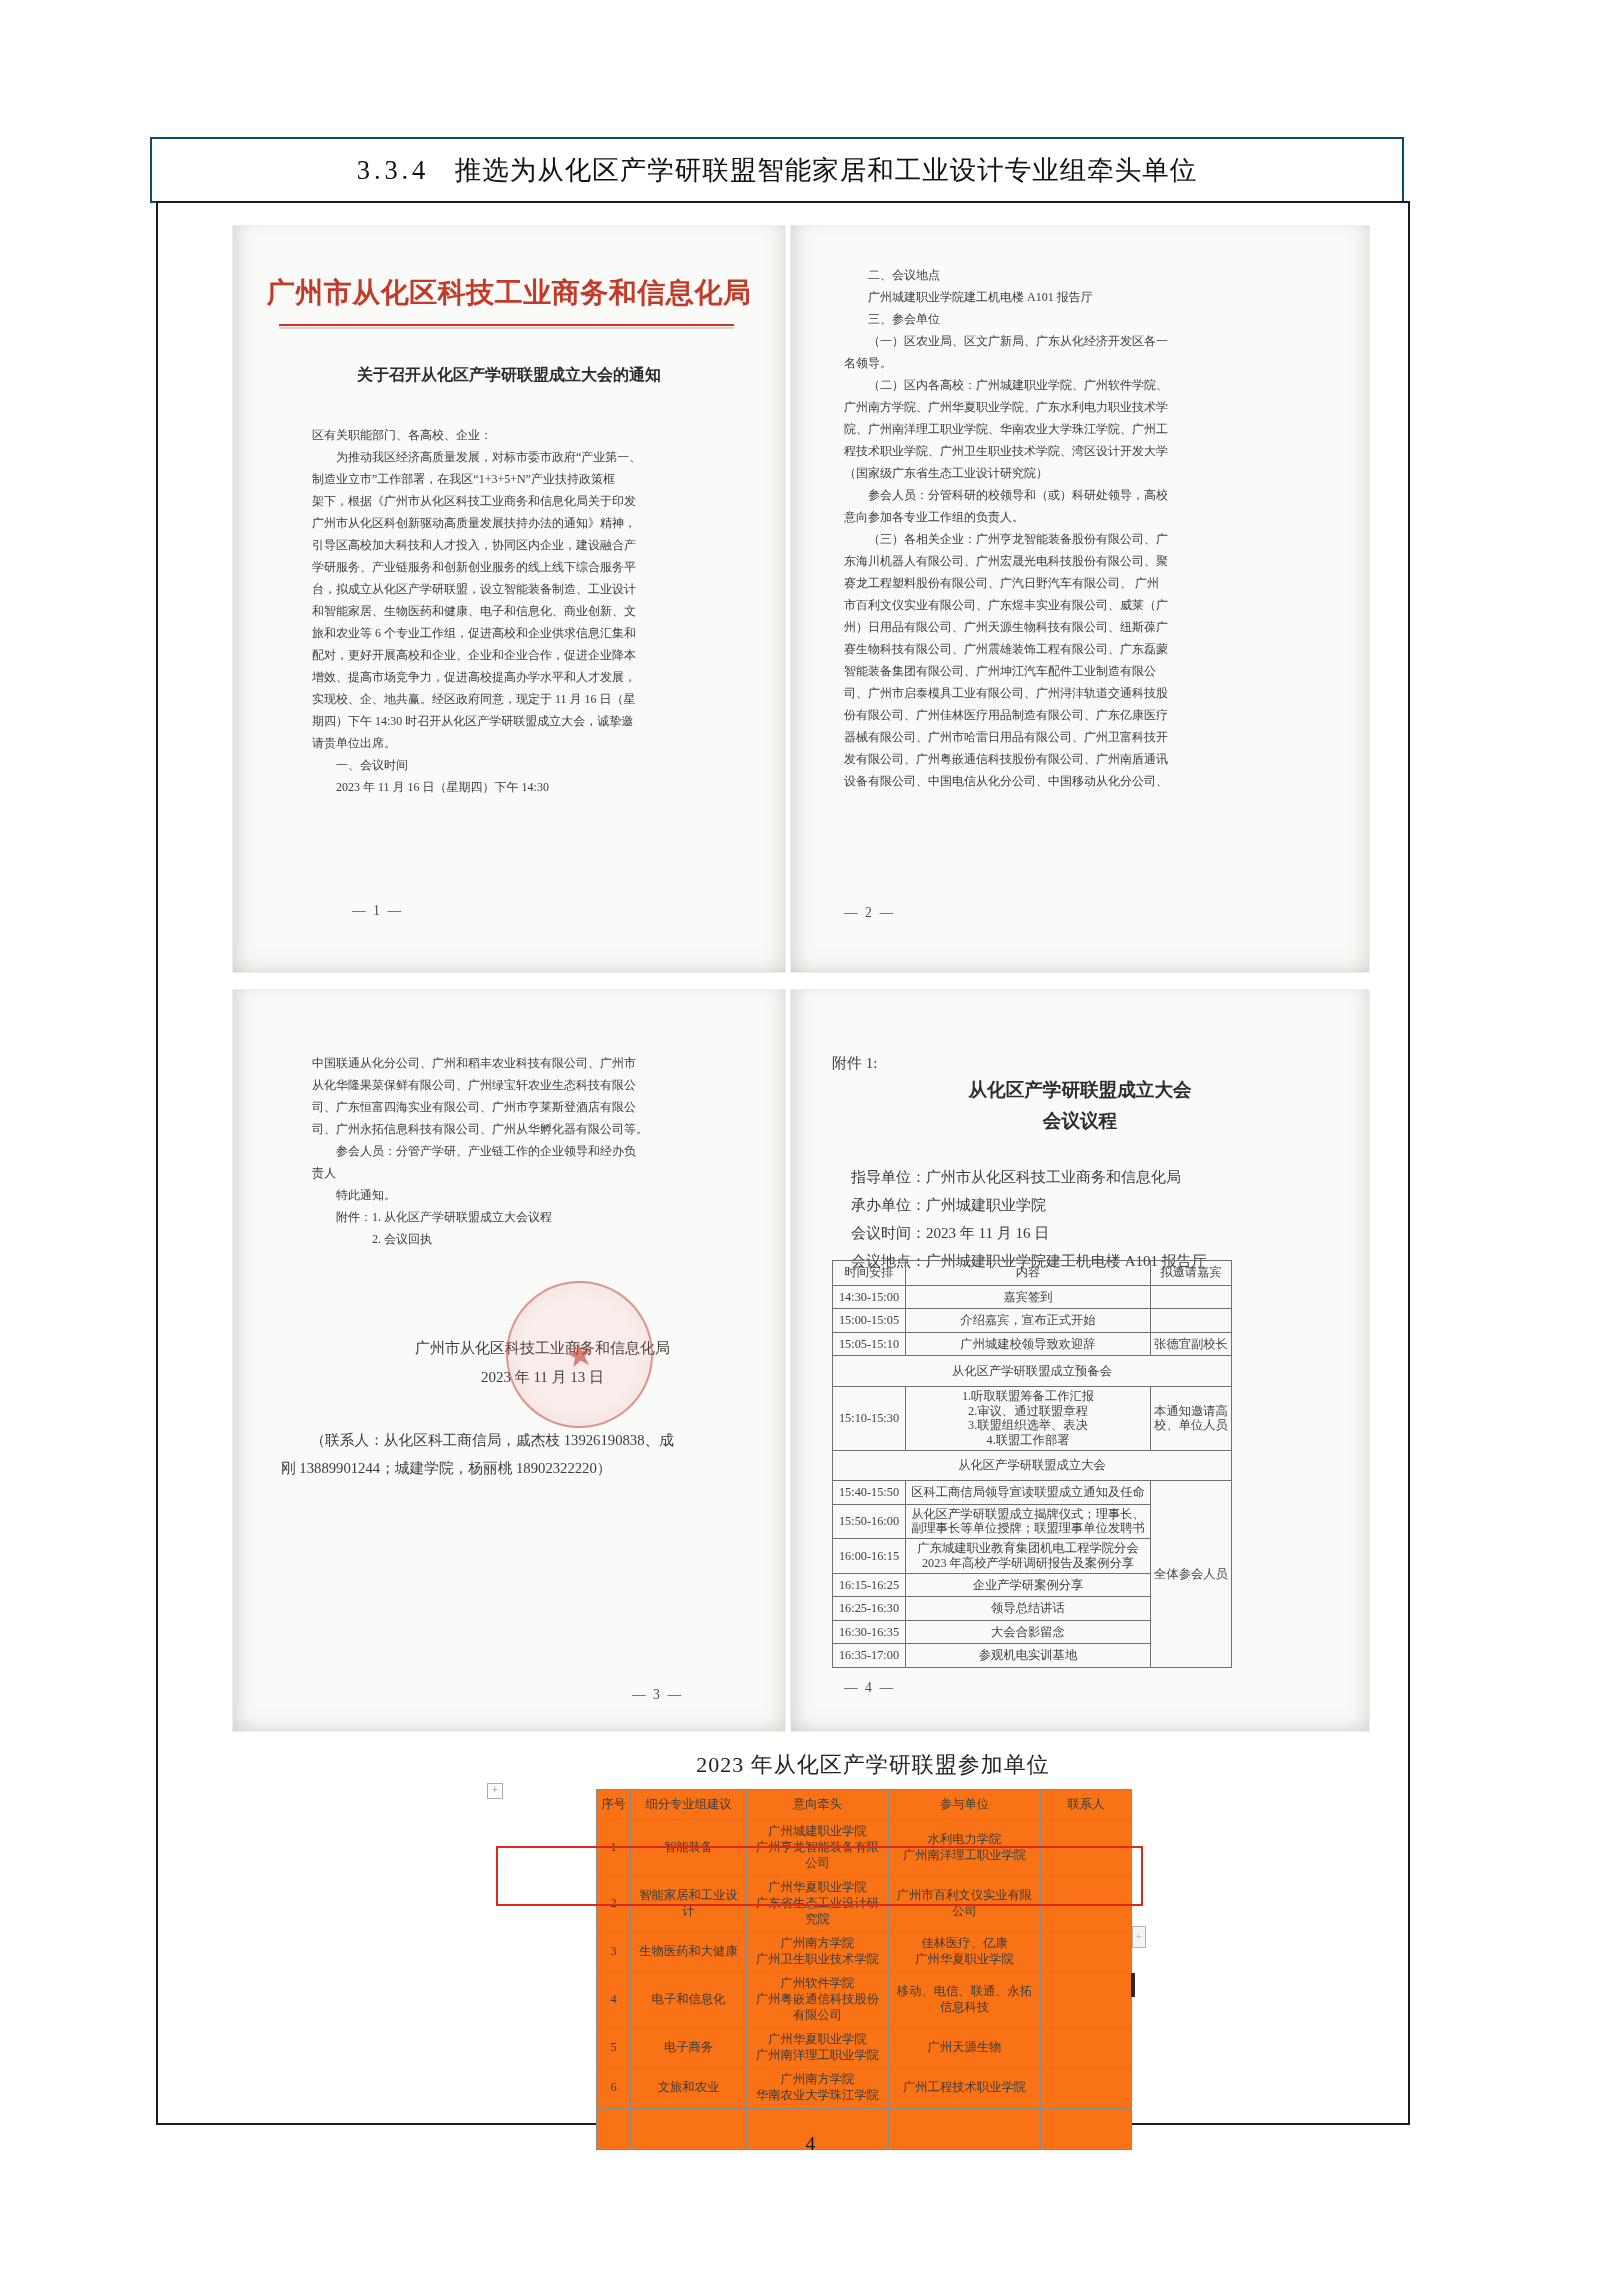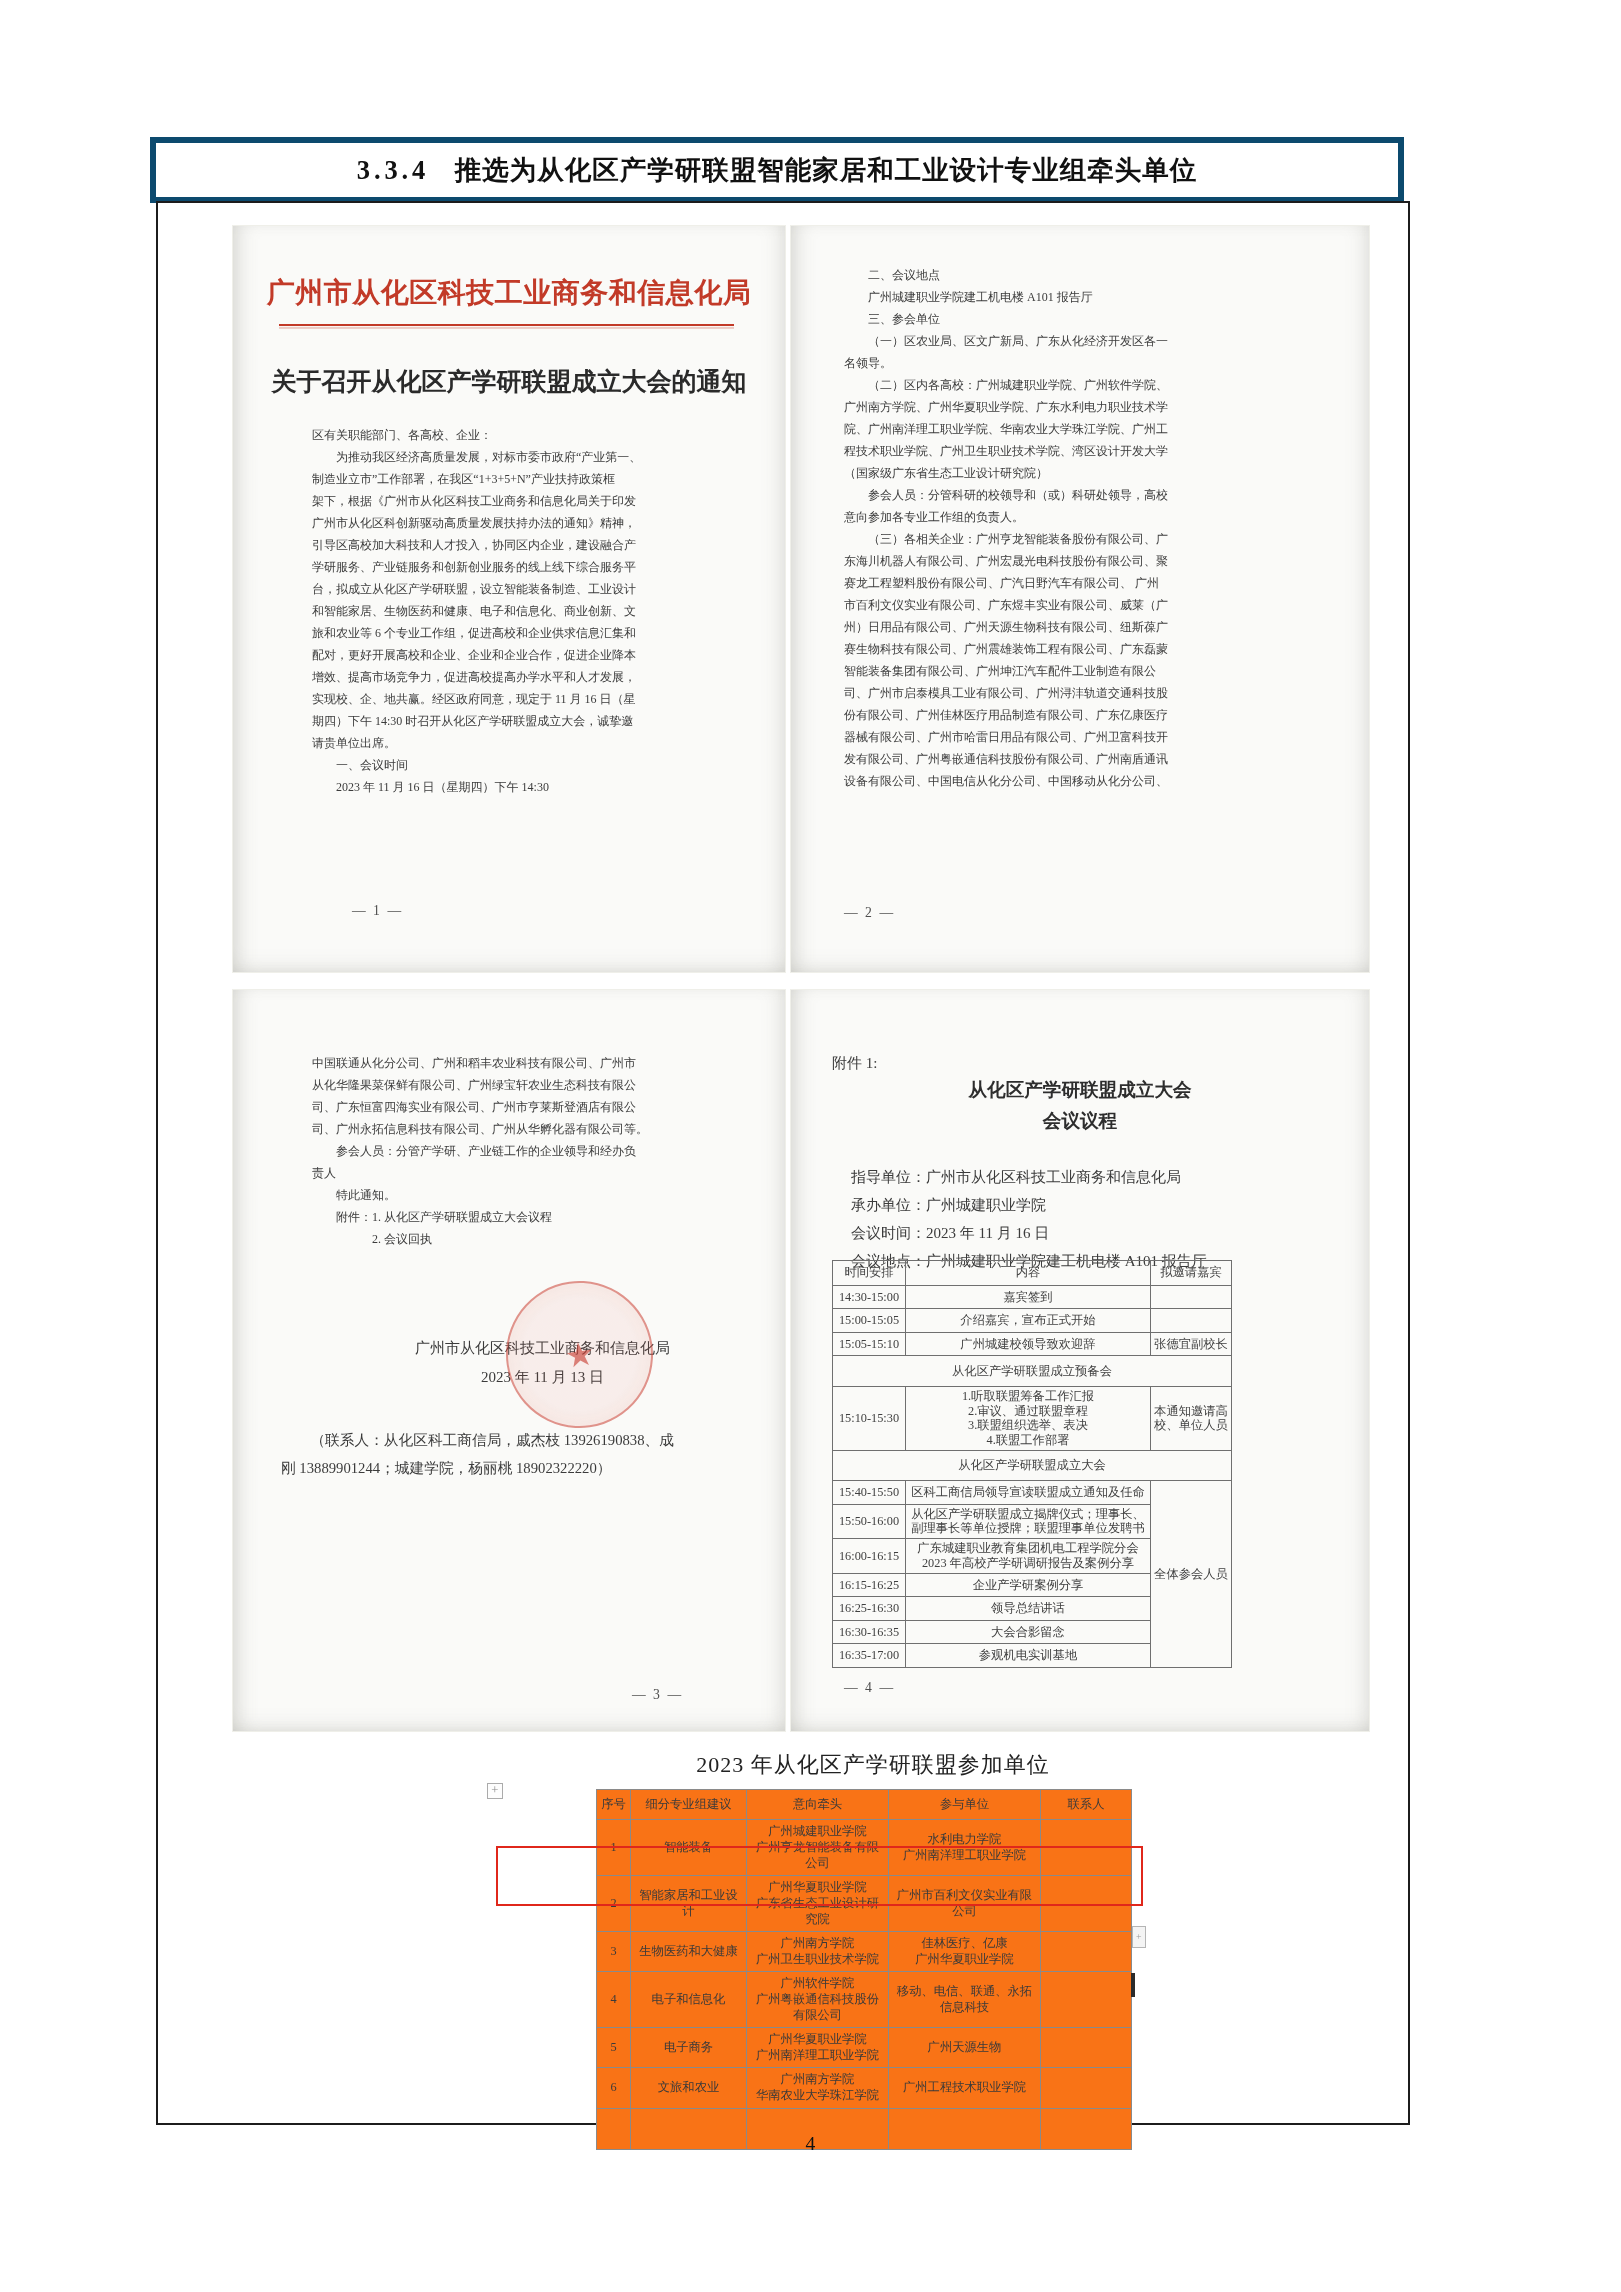--- a/index.html
+++ b/index.html
@@ -3,23 +3,23 @@
 <meta charset="utf-8">
 <style>
   html,body{margin:0;padding:0;}
   body{
     width:1621px;height:2293px;background:#ffffff;position:relative;overflow:hidden;
     font-family:"Liberation Serif","DejaVu Serif",serif;color:#333;
   }
   
   .hdr-box{
     position:absolute;left:150px;top:137px;width:1254px;height:66px;
-    border:6px solid #0c4a6e;box-sizing:border-box;
+    border:2px solid #0c4a6e;box-sizing:border-box;
     display:flex;align-items:center;justify-content:center;
-    font-weight:bold;font-size:26.5px;color:#111;letter-spacing:1px;
+    font-weight:normal;font-size:26.5px;color:#111;letter-spacing:1px;
   }
   .hdr-box .num{margin-right:25.5px;letter-spacing:3.9px;}
   
   .big-box{
     position:absolute;left:156px;top:201px;width:1254px;height:1924px;
     border:2px solid #1c1c1c;box-sizing:border-box;
   }
   
   .scan{
     position:absolute;background:#fafaf8;
@@ -31,21 +31,21 @@
   .scan1{left:74px;top:21.6px;width:554px;height:748px;}
   .scan2{left:632px;top:21.6px;width:580px;height:748px;}
   .scan3{left:74px;top:786px;width:554px;height:743px;}
   .scan4{left:632px;top:786px;width:580px;height:743px;}
   .lines{white-space:pre-line;}
   .masthead{position:absolute;top:49px;left:0;right:0;text-align:center;
     font-size:28px;font-weight:bold;color:#c23a28;letter-spacing:0.5px;}
   .redrule{position:absolute;top:99px;left:47px;width:455px;height:2.9px;background:#c23a28;
     box-shadow:0 2.9px 0 rgba(194,58,40,.25);}
   .doc-title{position:absolute;top:140px;left:0;right:0;text-align:center;
-    font-size:25px;font-weight:bold;color:#2a2a2a;}
+    font-size:16px;font-weight:bold;color:#2a2a2a;}
   .docbody{position:absolute;font-size:12px;line-height:22px;color:#3b3b3b;text-align:justify;}
   .body1{top:199px;left:80px;width:400px;}
   .body2{top:39px;left:54px;width:402px;}
   .body3{top:63px;left:80px;width:400px;}
   .pageno{position:absolute;font-size:13.7px;color:#4e4e4e;letter-spacing:2px;}
   .p1{left:120px;top:678px;}
   .p2{left:54px;top:680px;}
   .p3{left:400px;top:698px;}
   .p4{left:54px;top:691px;}
   .sig{position:absolute;top:345px;right:116px;text-align:center;

